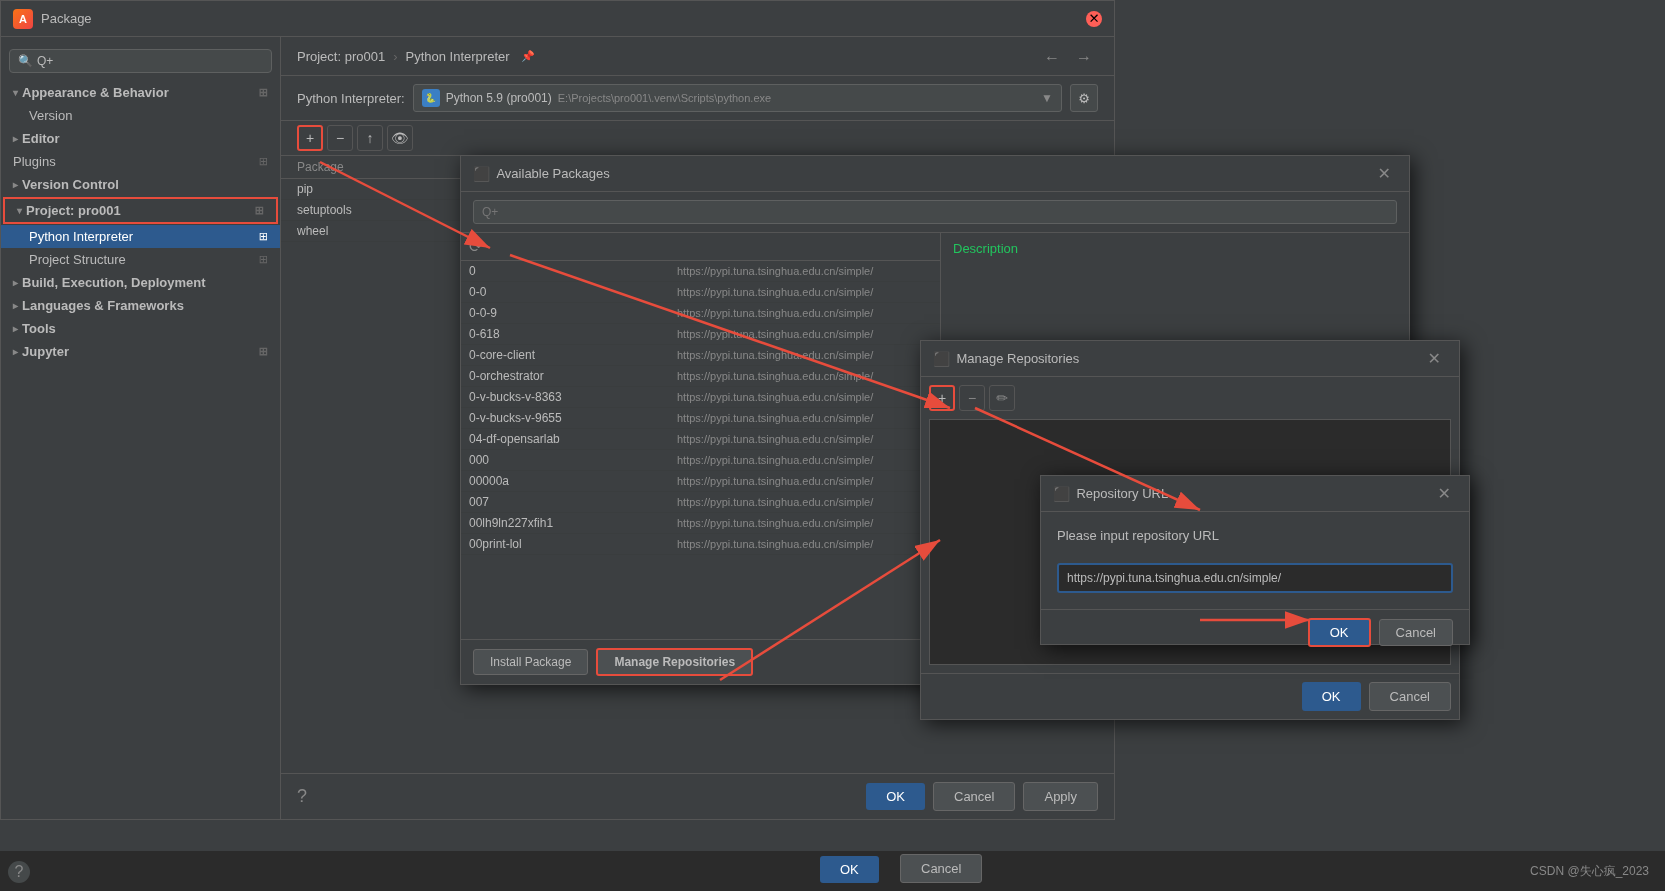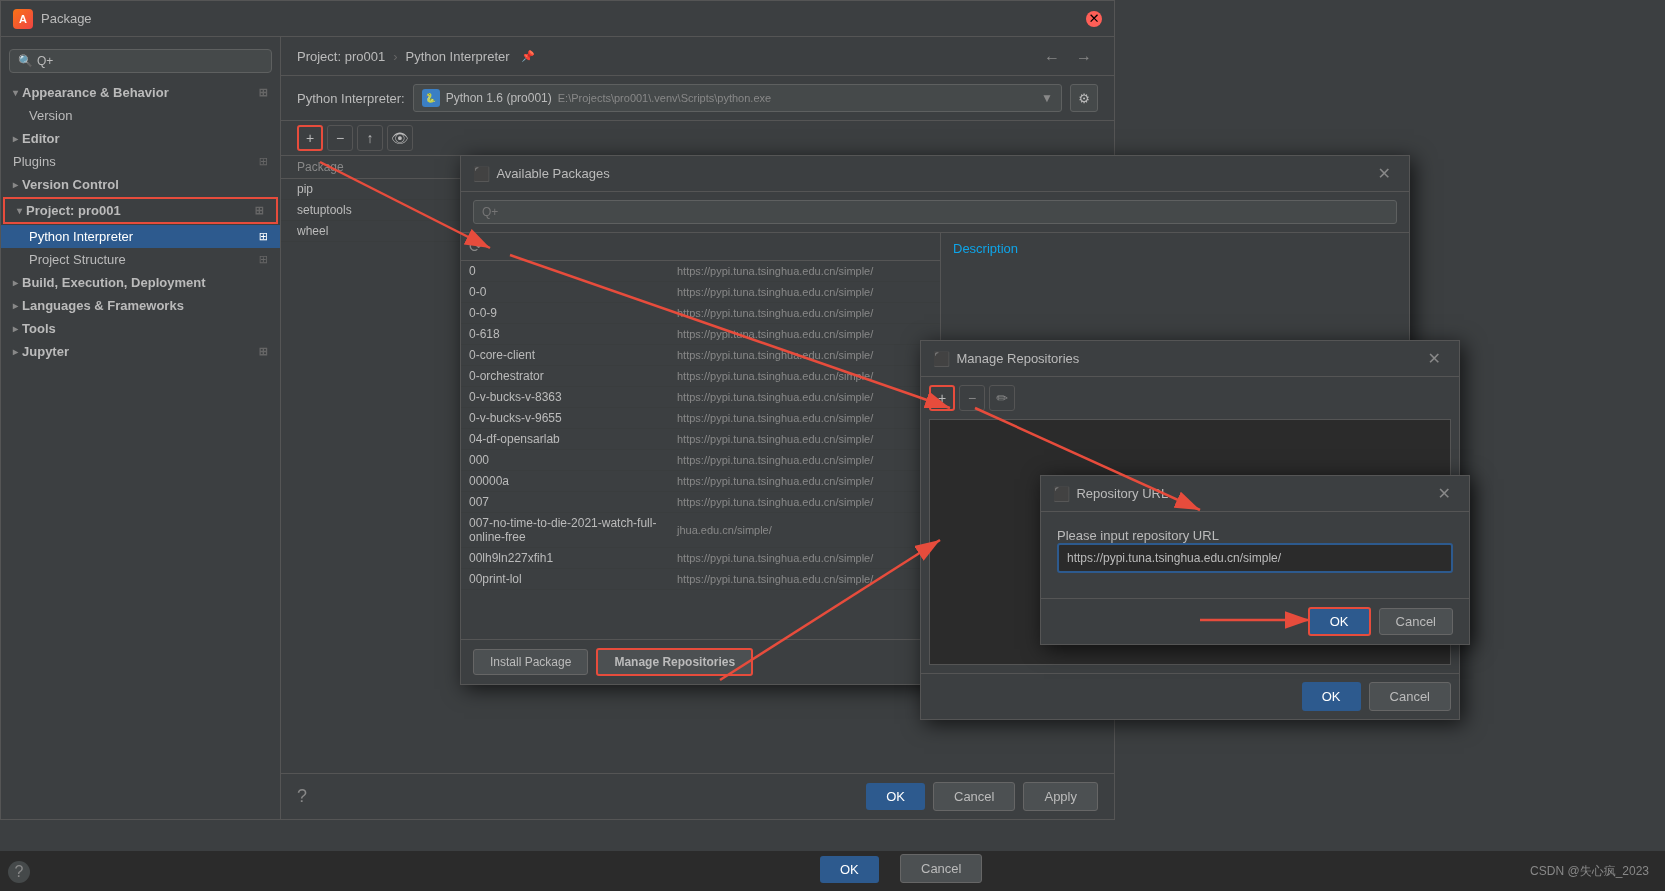--- a/index.html
+++ b/index.html
@@ -365,21 +365,21 @@
     }
     .avail-item .pkg-name { width: 200px; flex-shrink: 0; }
     .avail-item .pkg-url { color: #888; font-size: 11px; flex: 1; }
 
     .avail-desc {
       flex: 1;
       padding: 8px 12px;
     }
 
     .avail-desc-title {
-      color: #0ea5e9;
+      color: #22c55e;
       font-size: 13px;
       margin-bottom: 8px;
     }
 
     .avail-footer {
       padding: 8px 12px;
       display: flex;
       gap: 8px;
       border-top: 1px solid #555;
       align-items: center;
@@ -486,21 +486,21 @@
       display: flex;
       flex-direction: column;
       z-index: 30;
     }
 
     .repo-url-body {
       flex: 1;
       padding: 16px;
       display: flex;
       flex-direction: column;
-      gap: 0;
+      gap: 20px;
     }
 
     .repo-url-label {
       color: #bbbbbb;
       font-size: 13px;
     }
 
     .repo-url-input {
       padding: 6px 8px;
       background: #2b2b2b;
@@ -661,21 +661,21 @@
         <div class="nav-arrows">
           <button class="nav-arrow-btn">←</button>
           <button class="nav-arrow-btn">→</button>
         </div>
       </div>
 
       <div class="interpreter-row">
         <span class="interpreter-label">Python Interpreter:</span>
         <div class="interpreter-select">
           <div class="interpreter-icon">🐍</div>
-          <span>Python 1.6 (pro001)</span>
+          <span>Python 5.9 (pro001)</span>
           <span style="color:#888;font-size:11px;">E:\Projects\pro001\.venv\Scripts\python.exe</span>
           <span style="margin-left:auto;color:#888">▼</span>
         </div>
         <div class="gear-btn">⚙</div>
       </div>
 
       <div class="packages-toolbar">
         <button class="toolbar-btn add-btn red-border">+</button>
         <button class="toolbar-btn">−</button>
         <button class="toolbar-btn">↑</button>
@@ -769,24 +769,20 @@
           <span class="pkg-name">000</span>
           <span class="pkg-url">https://pypi.tuna.tsinghua.edu.cn/simple/</span>
         </div>
         <div class="avail-item">
           <span class="pkg-name">00000a</span>
           <span class="pkg-url">https://pypi.tuna.tsinghua.edu.cn/simple/</span>
         </div>
         <div class="avail-item">
           <span class="pkg-name">007</span>
           <span class="pkg-url">https://pypi.tuna.tsinghua.edu.cn/simple/</span>
-        </div>
-        <div class="avail-item">
-          <span class="pkg-name">007-no-time-to-die-2021-watch-full-online-free</span>
-          <span class="pkg-url">jhua.edu.cn/simple/</span>
         </div>
         <div class="avail-item">
           <span class="pkg-name">00lh9ln227xfih1</span>
           <span class="pkg-url">https://pypi.tuna.tsinghua.edu.cn/simple/</span>
         </div>
         <div class="avail-item">
           <span class="pkg-name">00print-lol</span>
           <span class="pkg-url">https://pypi.tuna.tsinghua.edu.cn/simple/</span>
         </div>
       </div>

